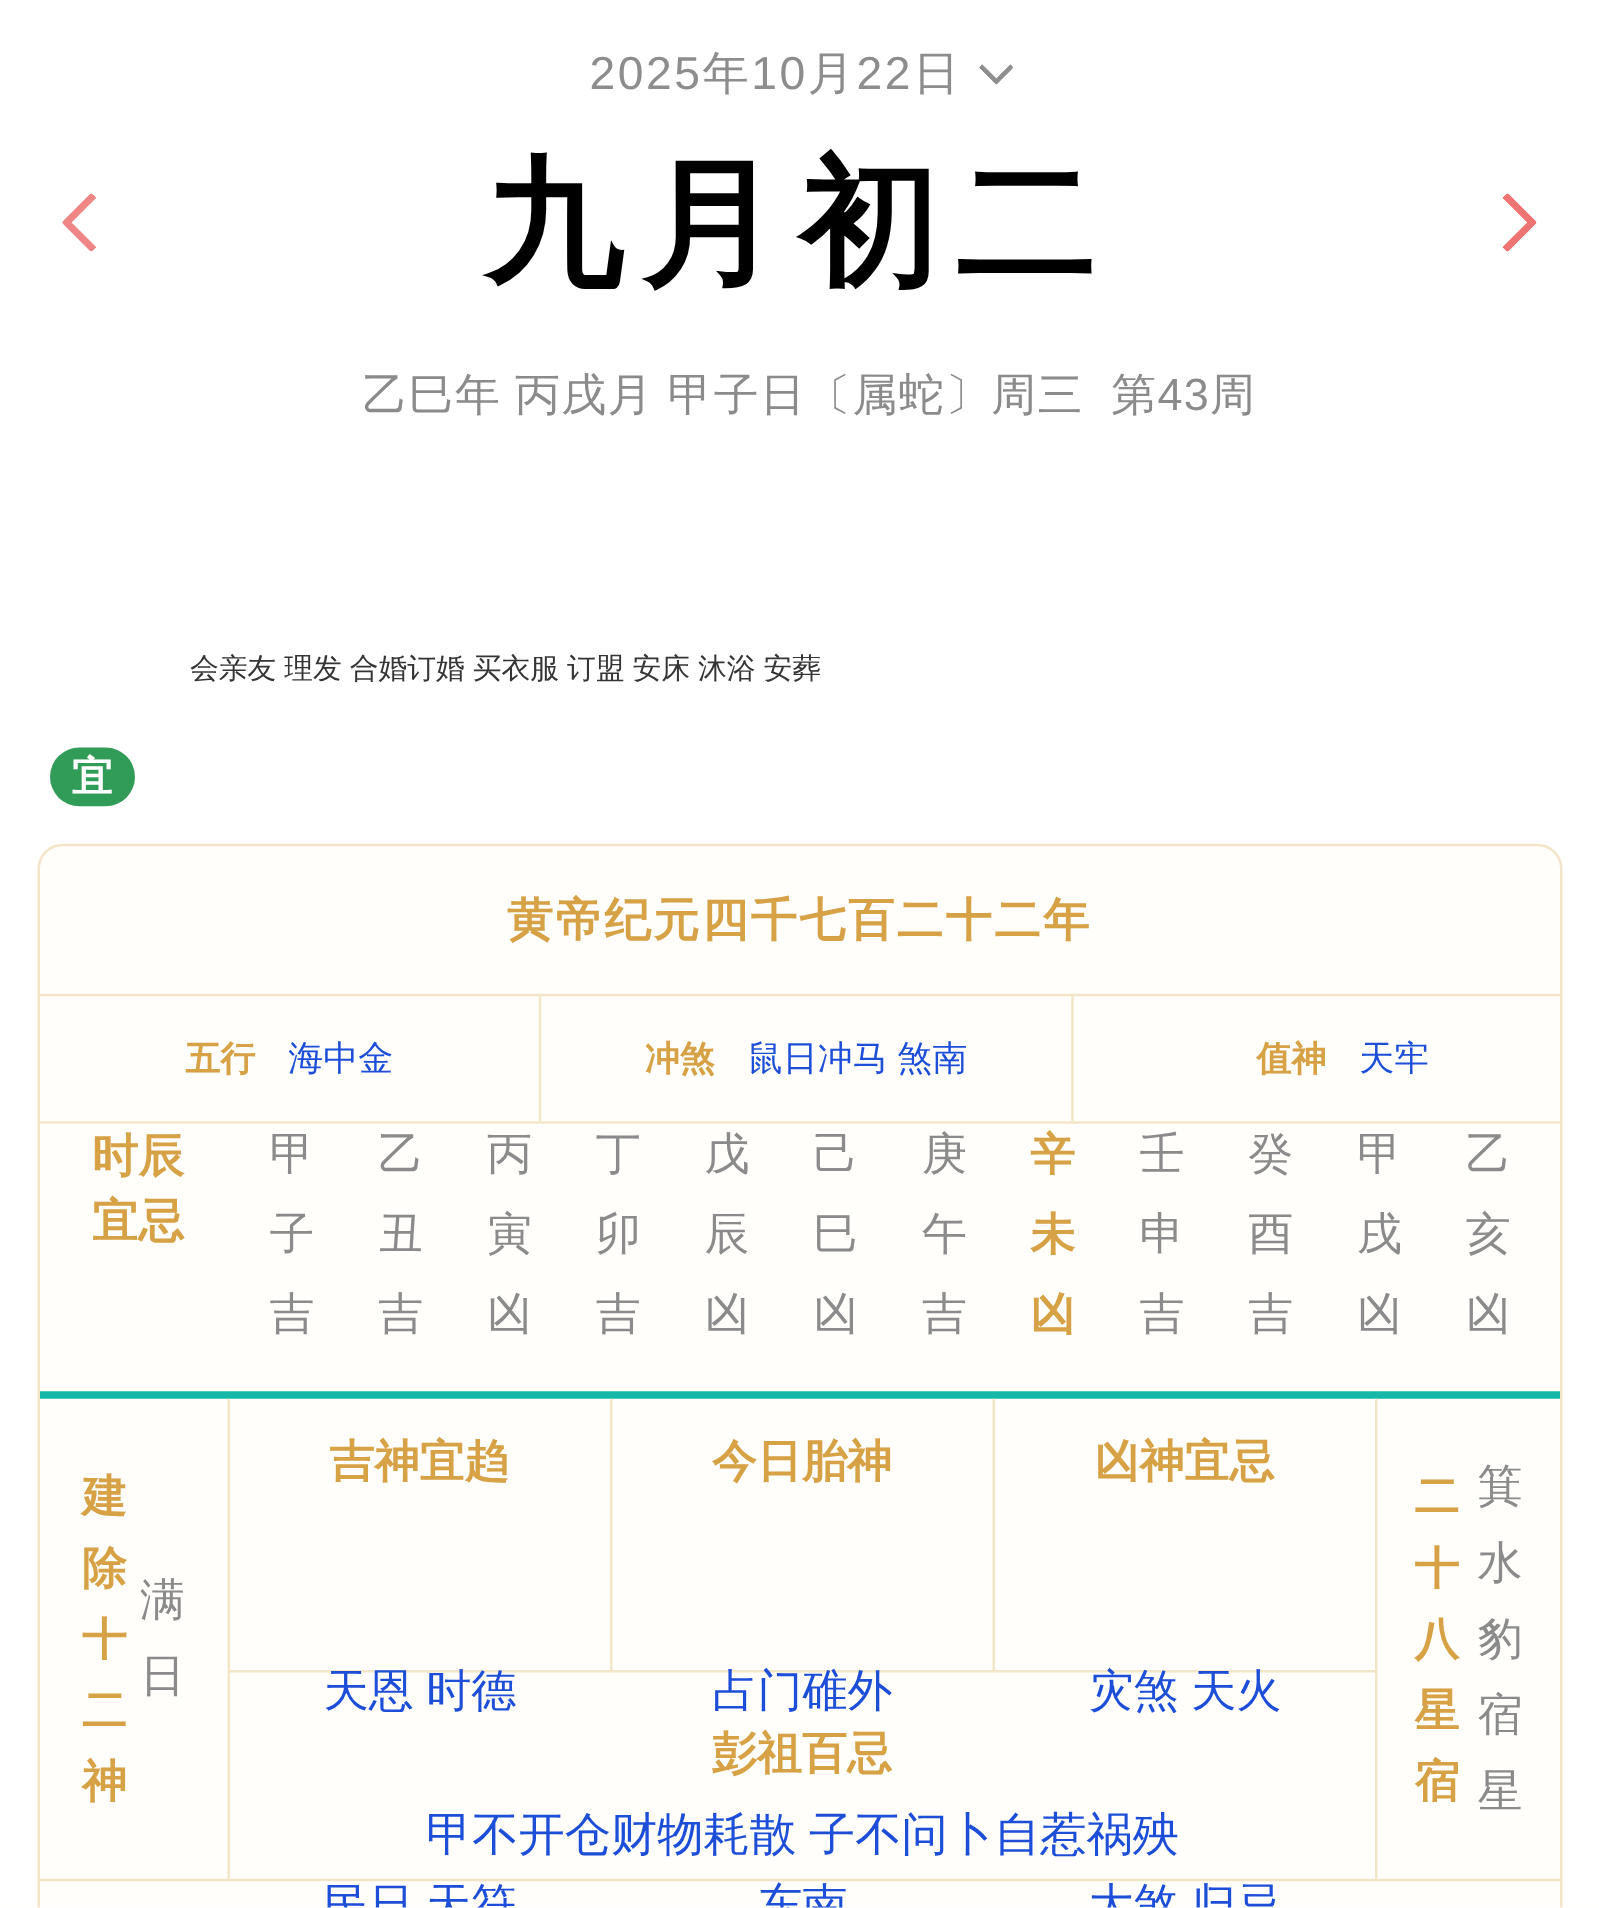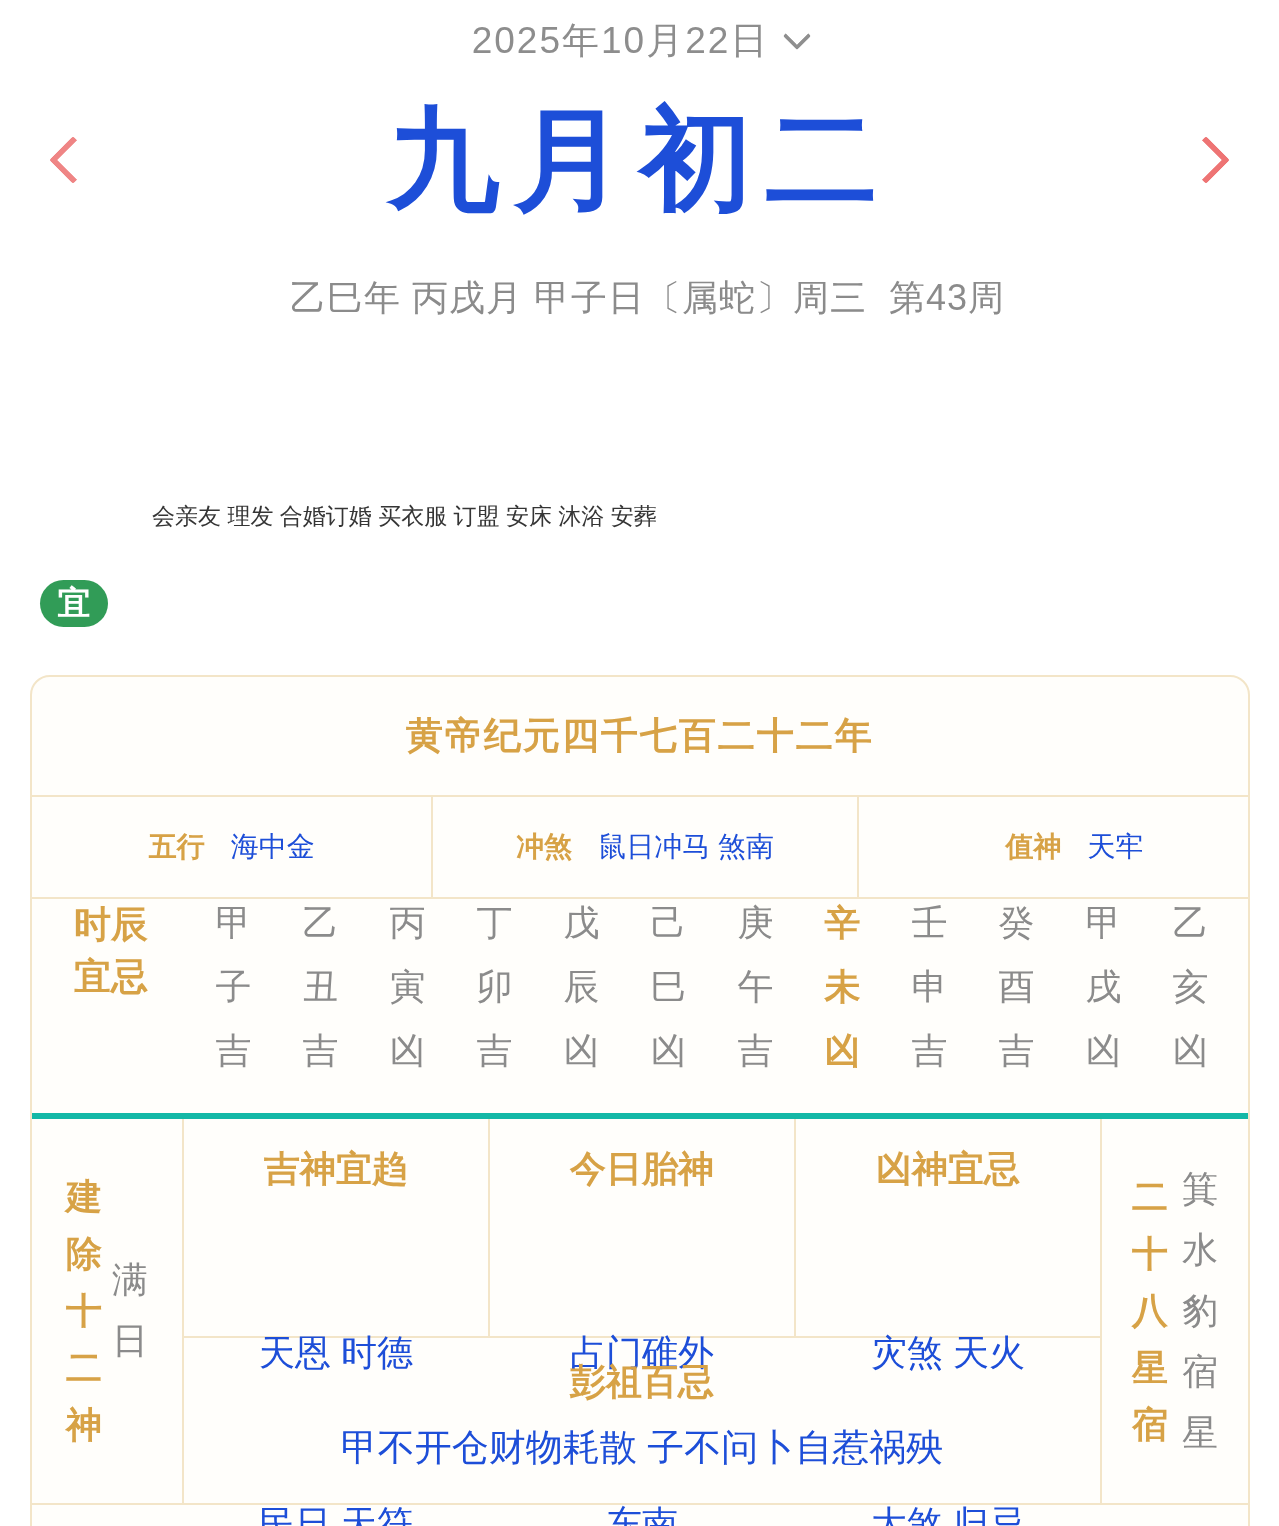--- a/index.html
+++ b/index.html
@@ -6,37 +6,37 @@
   html, body { background: #ffffff; }
   body {
     width: 1279px; height: 1526px; overflow: hidden;
     font-family: "Liberation Sans", "DejaVu Sans", sans-serif;
     -webkit-font-smoothing: antialiased;
   }
   .page { width: 1279px; height: 1526px; position: relative; background: #ffffff; }
 
   
   .date-row {
-    padding-top: 16px;
+    padding-top: 34px;
     display: flex; align-items: center; justify-content: center; gap: 18px;
     cursor: pointer;
   }
   .date-text { font-size: 37px; color: #8d8d8d; font-weight: 500; letter-spacing: 2px; }
   .chev-down {
     width: 20px; height: 20px; margin-top: -10px;
     border-right: 4px solid #8f8f8f; border-bottom: 4px solid #8f8f8f;
     border-radius: 2px;
     transform: rotate(45deg);
   }
 
   
   .title-row { position: relative; margin-top: 14px; height: 160px; display: flex; align-items: center; justify-content: center; }
   .lunar-title {
     font-family: "Liberation Serif", "DejaVu Serif", serif;
-    font-size: 112px; font-weight: 700; color: #1d4ed8; letter-spacing: 14px;
+    font-size: 112px; font-weight: 700; color: #000000; letter-spacing: 14px;
   }
   .nav-chev { position: absolute; top: 50%; width: 34px; height: 34px; cursor: pointer; }
   .nav-chev.left  { left: 56px;  transform: translateY(-50%) rotate(45deg);
     border-left: 6px solid #ef8585; border-bottom: 6px solid #ef8585; border-radius: 3px; }
   .nav-chev.right { right: 56px; transform: translateY(-50%) rotate(45deg);
     border-right: 6px solid #ee7474; border-top: 6px solid #ee7474; border-radius: 3px; }
 
   .subtitle {
     margin-top: 34px; text-align: center;
     font-size: 36px; color: #8b8b8b; font-weight: 500; white-space: pre; letter-spacing: 1px; padding-left: 16px;
@@ -104,21 +104,21 @@
   .vchars.gold-v { color: #d7a246; font-weight: 600; gap: 8px; }
   .vchars.gray-v { color: #8b8b8b; font-weight: 500; gap: 12px; }
 
   .bottom-mid { flex: 1 1 auto; display: flex; flex-direction: column; }
   .gods-row { height: 219px; flex: 0 0 auto; border-bottom: 2px solid #f3e5c8; display: flex; }
   .god-cell { flex: 1 1 0; display: flex; flex-direction: column; align-items: center; padding-top: 26px; }
   .god-cell.b { border-right: 2px solid #f3e5c8; }
   .god-head { font-size: 36px; }
   .god-lines { margin-top: 16px; font-size: 36px; line-height: 57px; text-align: center; white-space: pre; }
 
-  .pengzu-row { flex: 1 1 auto; display: flex; flex-direction: column; align-items: center; padding-top: 20px; }
+  .pengzu-row { flex: 1 1 auto; display: flex; flex-direction: column; align-items: center; padding-top: 20px; margin-top: 20px; }
   .pengzu-head { font-size: 36px; }
   .pengzu-val { margin-top: 16px; font-size: 37px; white-space: pre; }
 
   .cell-xingxiu { flex: 0 0 148px; border-left: 2px solid #f3e5c8;
     display: flex; align-items: center; justify-content: center; gap: 14px; }
 
   .row-stub { flex: 1 1 auto; }
 </style>
 </head>
 <body>

